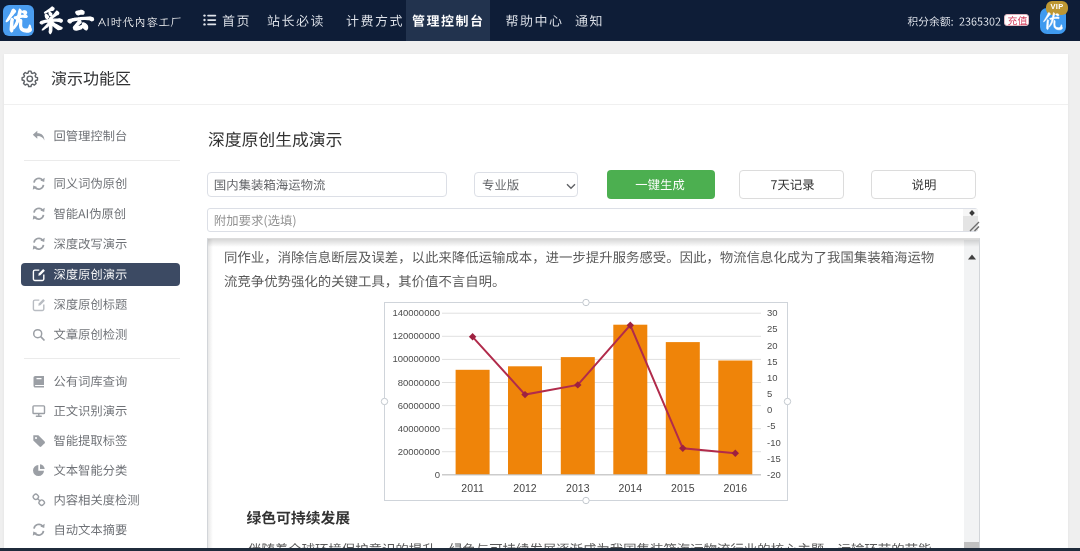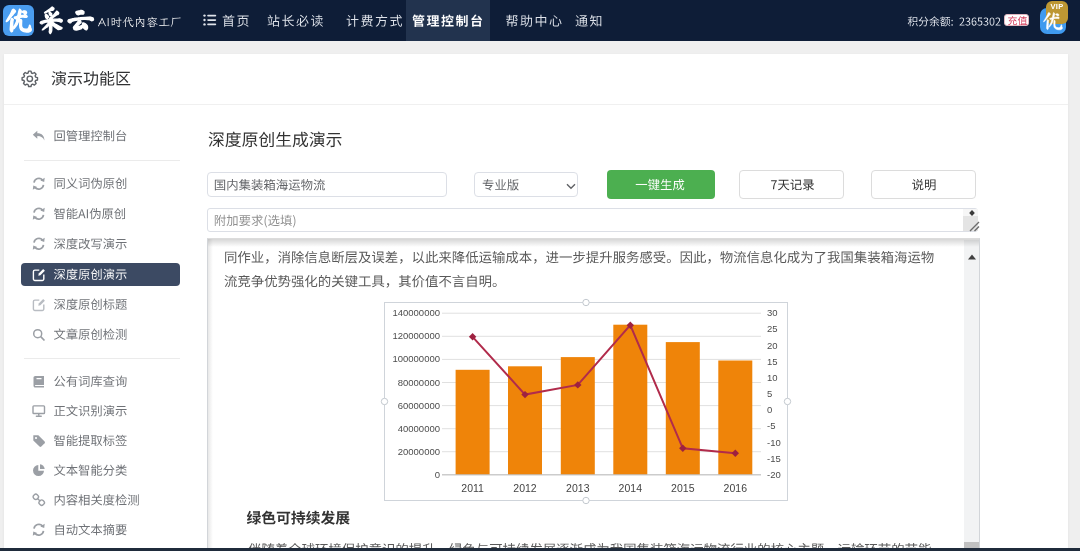--- a/index.html
+++ b/index.html
@@ -211,21 +211,21 @@
       <circle cx="1.5" cy="2.6" r="1.2"></circle>
       <rect x="4.2" y="1.8" width="9" height="1.7" rx="0.8"></rect>
 <circle cx="1.5" cy="7" r="1.2"></circle>
       <rect x="4.2" y="6.2" width="9" height="1.7" rx="0.8"></rect>
 <circle cx="1.5" cy="11.4" r="1.2"></circle>
       <rect x="4.2" y="10.6" width="9" height="1.7" rx="0.8"></rect>
     </g>
   </svg>
 <div style="position:absolute;left:1004px;top:14px;width:25px;height:12px;background:#fff;border:1px solid #e0b6bf;border-radius:3px"></div>
 <div style="position:absolute;left:1040px;top:8px;width:26px;height:26px;border-radius:7px;background:#3f9aef"></div>
-<div style="position:absolute;left:1046px;top:1px;width:22px;height:23px;border-radius:6px;background:#bd9733;color:#fff;font:bold 7.5px 'Liberation Sans',sans-serif;text-align:center;line-height:11px;letter-spacing:.3px;z-index:3">VIP</div>
+<div style="position:absolute;left:1046px;top:1px;width:22px;height:14px;border-radius:6px;background:#bd9733;color:#fff;font:bold 7.5px 'Liberation Sans',sans-serif;text-align:center;line-height:11px;letter-spacing:.3px;z-index:3">VIP</div>
 <div style="position:absolute;left:4px;top:54px;width:1064px;height:494px;background:#fff;box-shadow:0 1px 3px rgba(0,0,0,.06)"></div>
 <div style="position:absolute;left:4px;top:104px;width:1064px;height:1px;background:#f0f0f0"></div>
 <svg style="position:absolute;left:21px;top:70px" width="18" height="18">
     <path d="M7.6 1.1 L10.0 1.1 L10.5 3.0 A6.0 6.0 0 0 1 11.7 3.5 L13.4 2.5 L15.1 4.2 L14.1 5.9 A6.0 6.0 0 0 1 14.6 7.1 L16.5 7.6 L16.5 10.0 L14.6 10.5 A6.0 6.0 0 0 1 14.1 11.7 L15.1 13.4 L13.4 15.1 L11.7 14.1 A6.0 6.0 0 0 1 10.5 14.6 L10.0 16.5 L7.6 16.5 L7.1 14.6 A6.0 6.0 0 0 1 5.9 14.1 L4.2 15.1 L2.5 13.4 L3.5 11.7 A6.0 6.0 0 0 1 3.0 10.5 L1.1 10.0 L1.1 7.6 L3.0 7.1 A6.0 6.0 0 0 1 3.5 5.9 L2.5 4.2 L4.2 2.5 L5.9 3.5 A6.0 6.0 0 0 1 7.1 3.0 Z" fill="none" stroke="#5f6368" stroke-width="1.4" stroke-linejoin="round"></path>
     <circle cx="8.8" cy="8.8" r="2.7" fill="none" stroke="#5f6368" stroke-width="1.4"></circle>
   </svg>
 <div style="position:absolute;left:24px;top:160px;width:156px;height:1px;background:#ebebeb"></div>
 <div style="position:absolute;left:24px;top:358px;width:156px;height:1px;background:#ebebeb"></div>
 <div style="position:absolute;left:21px;top:263px;width:159px;height:23px;border-radius:4px;background:#3c4a63"></div>
 <svg style="position:absolute;left:32px;top:129px" width="13.5" height="13.5" viewBox="0 0 13.5 13.5">

